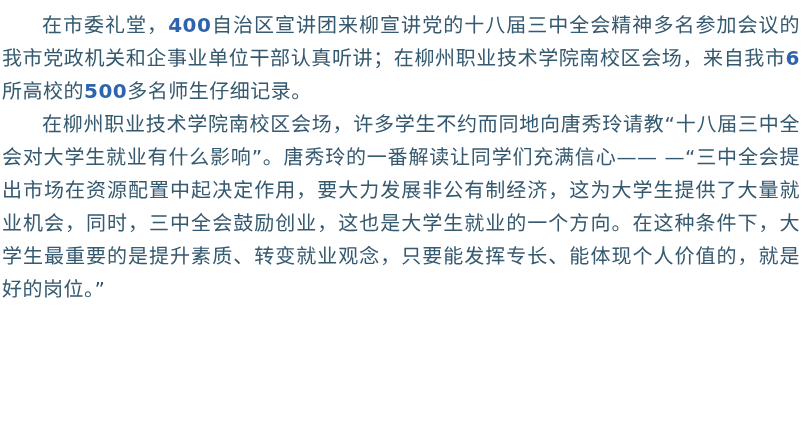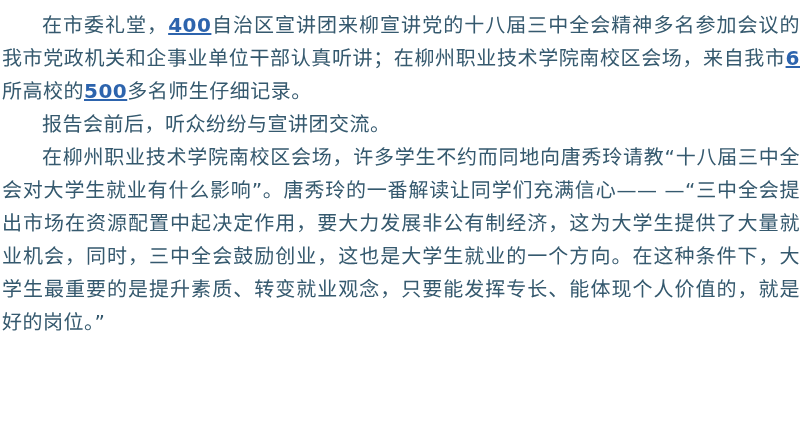--- a/index.html
+++ b/index.html
@@ -26,25 +26,23 @@
     text-indent: 2em;
     letter-spacing: 0.5px;
     text-align: justify;
     word-break: break-all;
   }
   span.seg {
     
   }
   span.num {
     font-weight: bold;
-    text-decoration: underline;
   }
 </style>
 </head>
 <body style="background: rgb(255, 255, 255);">
 
 <div class="article">
   <div id="paragraphs" style="color: rgb(53, 89, 110);">
       <p class="para"><span class="seg">在市委礼堂，</span><span class="seg num" style="color: rgb(45, 100, 173);">400</span><span class="seg">自治区宣讲团来柳宣讲党的十八届三中全会精神多名参加会议的我市党政机关和企事业单位干部认真听讲；在柳州职业技术学院南校区会场，来自我市</span><span class="seg num" style="color: rgb(45, 100, 173);">6</span><span class="seg">所高校的</span><span class="seg num" style="color: rgb(45, 100, 173);">500</span><span class="seg">多名师生仔细记录。</span></p>
-      <p class="para"><span class="seg">报告会前后，听众纷纷与宣讲团交流。</span></p>
       <p class="para"><span class="seg">在柳州职业技术学院南校区会场，许多学生不约而同地向唐秀玲请教“十八届三中全会对大学生就业有什么影响”。唐秀玲的一番解读让同学们充满信心—— —“三中全会提出市场在资源配置中起决定作用，要大力发展非公有制经济，这为大学生提供了大量就业机会，同时，三中全会鼓励创业，这也是大学生就业的一个方向。在这种条件下，大学生最重要的是提升素质、转变就业观念，只要能发挥专长、能体现个人价值的，就是好的岗位。”</span></p>
     </div>
 </div>
 
 </body></html>

